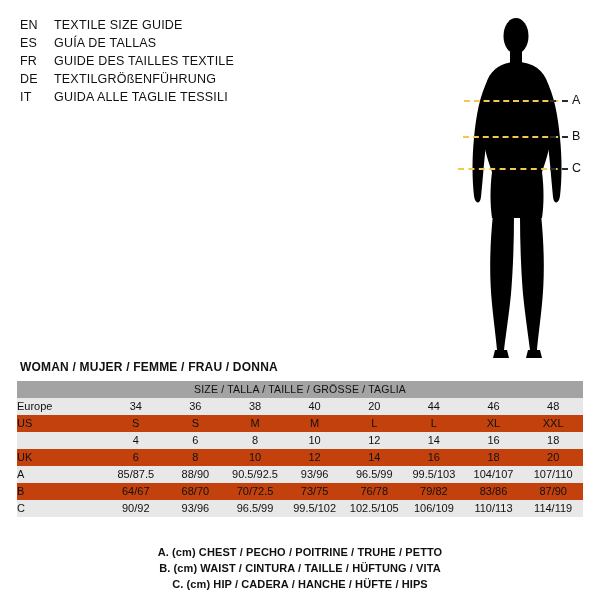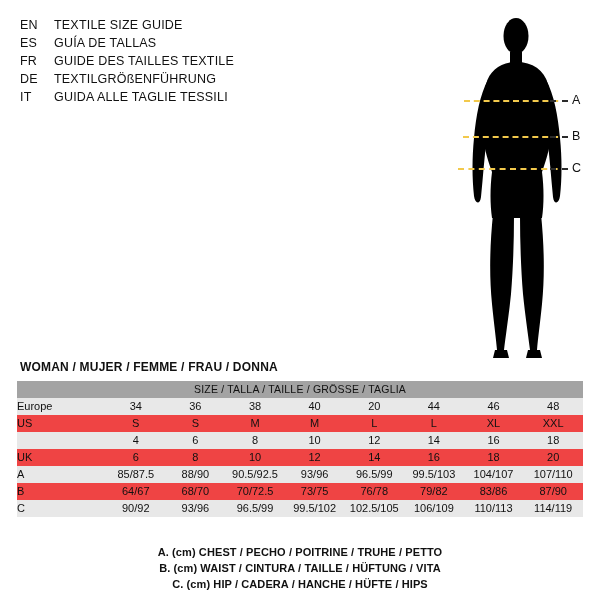--- a/index.html
+++ b/index.html
@@ -121,21 +121,21 @@
   .row-head td {
     background: #a3a3a3;
     text-align: left;
     font-weight: bold;
     font-size: 10.5px;
     letter-spacing: 0.2px;
     padding-left: 5px;
     margin-left: 38px;
   }
   .row-shade td { background: #e8e8e8; }
-  .row-plain td { background: #ef4444; }
+  .row-plain td { background: #c2410c; }
   .col-label {
     text-align: left !important;
     padding-left: 5px;
     width: 88px;
   }
   .data-cell { width: 59px; }
 
   
   .legend {
     position: absolute;

